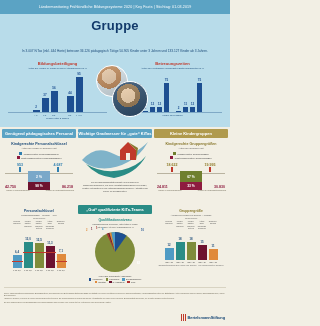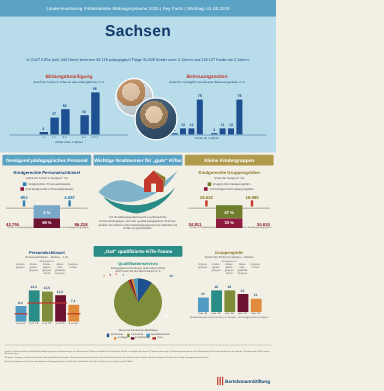--- a/index.html
+++ b/index.html
@@ -121,21 +121,21 @@
 </style>
 </head>
 <body>
 
 <div class="page">
 
   <div class="topbar">
     <span>Ländermonitoring Frühkindliche Bildungssysteme 2020  |  Key Facts  |  Stichtag: 01.03.2019</span>
   </div>
   <div class="titleband">
-    <span>Sachsen</span>
+    <span>Gruppe</span>
   </div>
   <div class="leadband">
     <span>In 3.007 KiTas (inkl. 444 Horte) betreuen 36.126 pädagogisch Tätige 50.905 Kinder unter 3 Jahren und 133.127 Kinder ab 3 Jahren.</span>
   </div>
 
   <div class="topcharts">
 
     <div class="tcol">
       <div class="sec-h">Bildungsbeteiligung</div>
       <div class="sec-s">Anteil der Kinder in KiTas an allen Altersgleichen in %</div>

